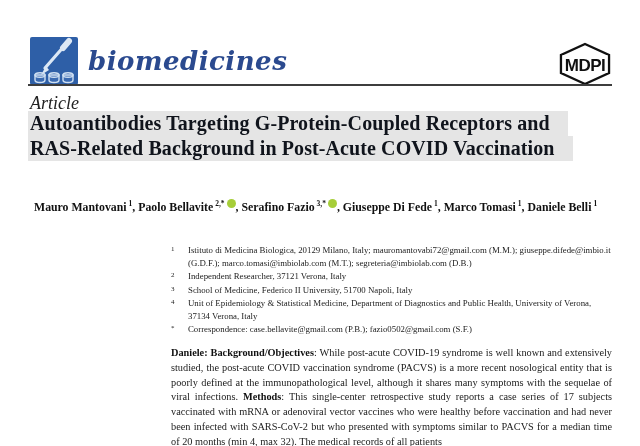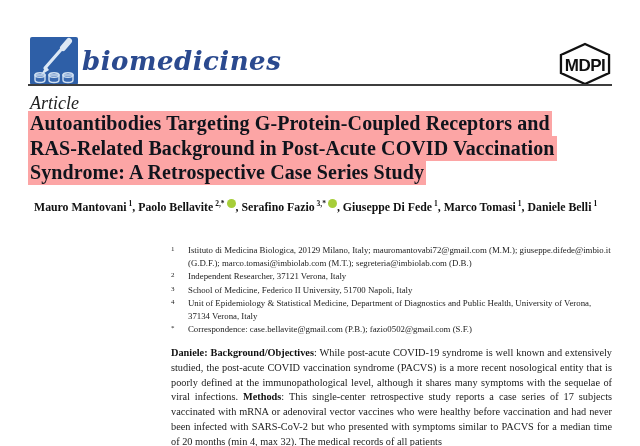--- a/index.html
+++ b/index.html
@@ -8,21 +8,21 @@
     position: relative;
     background: #ffffff;
     overflow: hidden;
     font-family: "Liberation Serif", serif;
     color: #1a1a1a;
   }
 
   
   .header-logo {
     position: absolute; left: 30px; top: 37px;
-    display: flex; align-items: center; gap: 4px;
+    display: flex; align-items: center; gap: 10px;
   }
   .logo-square { width: 48px; height: 48px; display: block; }
   .journal-name {
     font-family: "DejaVu Serif", serif;
     font-style: italic; font-weight: bold;
     font-size: 26px; color: #2b4a8f;
     letter-spacing: 0.5px;
   }
   .mdpi-logo { position: absolute; right: 27px; top: 42px; }
 
@@ -36,21 +36,21 @@
     font-style: italic; font-size: 18px; color: #222;
   }
 
   
   .title-block {
     position: absolute; left: 28px; top: 111px; width: 590px;
     font-weight: bold; font-size: 20px; line-height: 24.5px;
     color: #10141c; letter-spacing: 0.1px;
   }
   .title-line { height: 24.5px; white-space: nowrap; }
-  .hl { background: #fca5a5; padding: 1px 2px 2px 2px; }
+  .hl { background: #e5e5e5; padding: 1px 18px 2px 2px; }
 
   
   .authors {
     position: absolute; left: 30px; top: 192px; width: 586px;
     font-weight: bold; font-size: 11.8px; line-height: 15.5px;
     color: #111;
   }
   .authors sup { font-size: 7.5px; margin-left: 2px; }
   .orcid {
     display: inline-block; width: 9px; height: 9px;
@@ -109,21 +109,20 @@
   </svg>
 </div>
 
 <div class="head-rule"></div>
 
 <div class="article-type">Article</div>
 
 <h1 class="title-block" style="margin:0;">
   <div class="title-line"><span class="hl">Autoantibodies Targeting G-Protein-Coupled Receptors and</span></div>
   <div class="title-line"><span class="hl">RAS-Related Background in Post-Acute COVID Vaccination</span></div>
-  <div class="title-line"><span class="hl">Syndrome: A Retrospective Case Series Study</span></div>
 </h1>
 
 <p class="authors" style="margin:4px;">
   <span><span>Mauro Mantovani</span><sup>1</sup><span>, </span></span><span><span>Paolo Bellavite</span><sup>2,*</sup><span class="orcid"></span><span>, </span></span><span><span>Serafino Fazio</span><sup>3,*</sup><span class="orcid"></span><span>, </span></span><span><span>Giuseppe Di Fede</span><sup>1</sup><span>, </span></span><span><span>Marco Tomasi</span><sup>1</sup><span>, </span></span><span><span>Daniele Belli</span><sup>1</sup></span><br>
 </p>
 
 <div class="affiliations">
   <div class="affil-row">
     <span class="affil-marker">1</span>
     <span class="affil-text">Istituto di Medicina Biologica, 20129 Milano, Italy; mauromantovabi72@gmail.com (M.M.); giuseppe.difede@imbio.it (G.D.F.); marco.tomasi@imbiolab.com (M.T.); segreteria@imbiolab.com (D.B.)</span>

